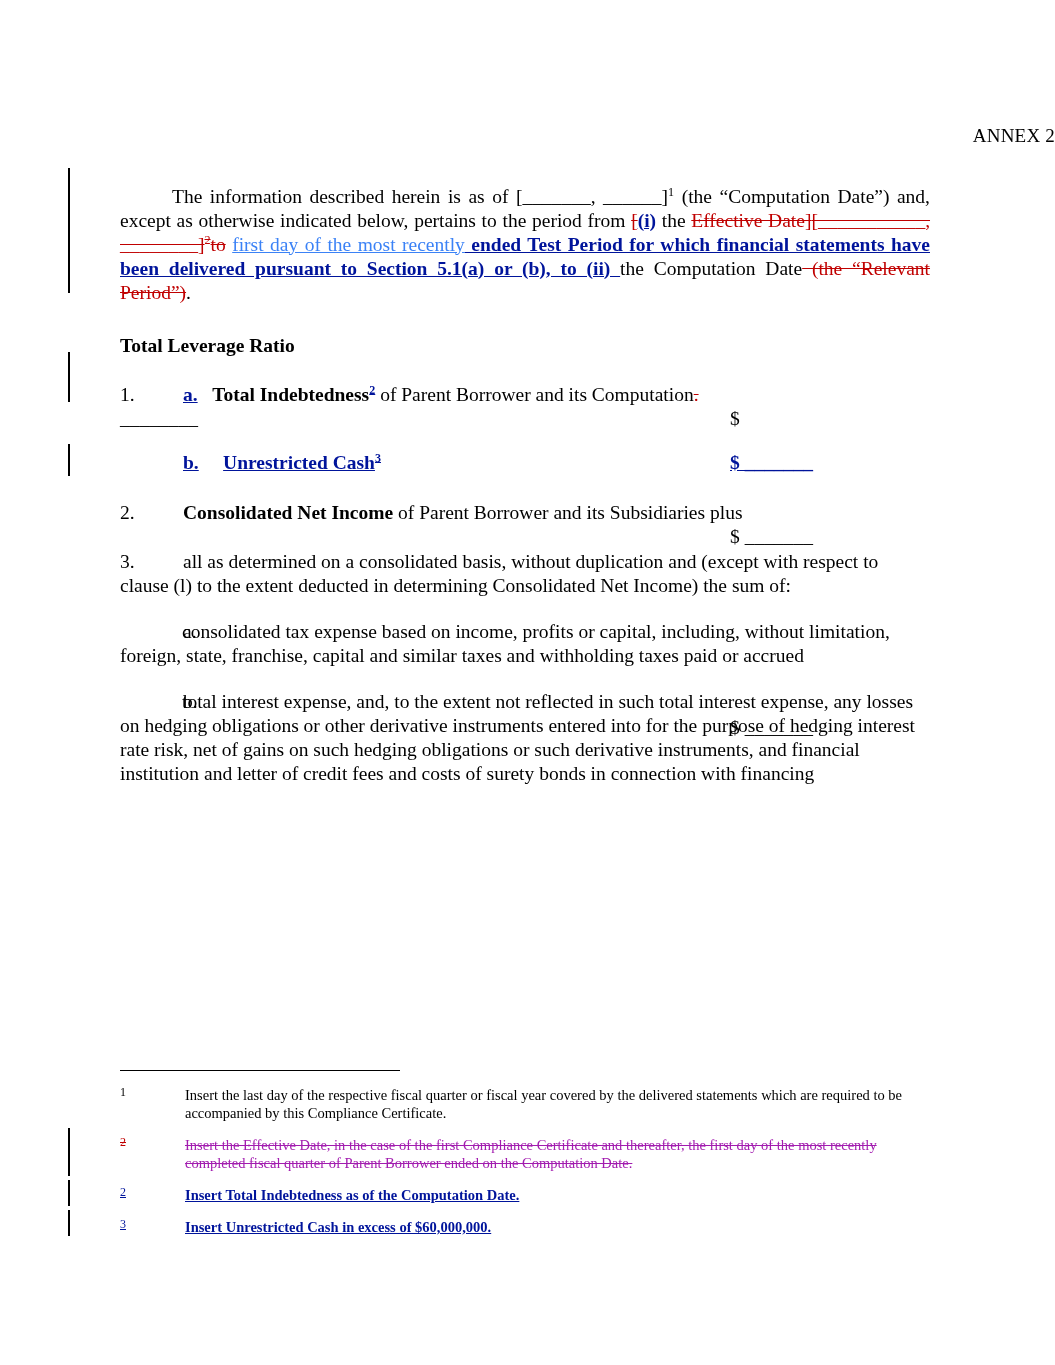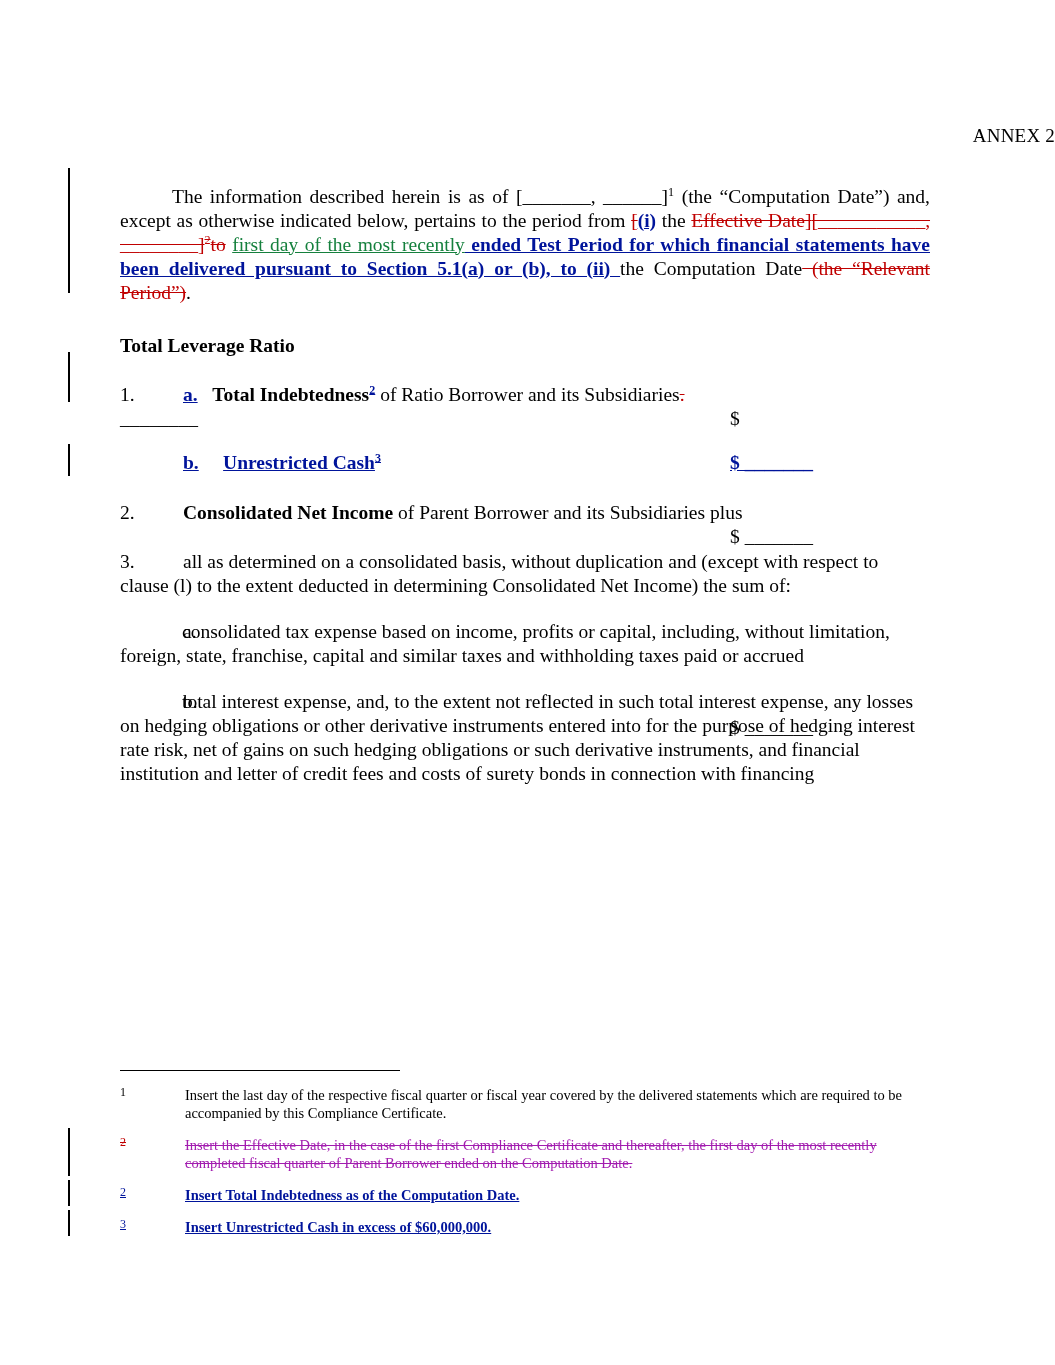--- a/index.html
+++ b/index.html
@@ -48,21 +48,21 @@
   .ins {            
     color: #00149b;
     text-decoration: underline;
     font-weight: bold;
   }
   .del {            
     color: #c00000;
     text-decoration: line-through;
   }
   .ins-green {
-    color: #15803d;
+    color: #3b82f6;
     text-decoration: underline;
   }
   sup { font-size: 0.62em; vertical-align: super; line-height: 0; }
 
   .heading {
     font-weight: bold;
     font-size: 19.5px;
     margin-top: 30px;
   }
   .numrow {
@@ -168,21 +168,21 @@
   <div class="content">
 
     <div style="height:165px"></div>
 
     <p class="para indent-first"><span>The information described herein is as of [_______, ______]</span><sup>1</sup><span> (the “Computation Date”) and, except as otherwise indicated below, pertains to the period from </span><span class="del">[</span><span class="ins">(i)</span><span> the </span><span class="del">Effective Date]</span><span class="del">[___________, ________]</span><sup class="del">2</sup><span class="del">to</span> <span class="ins-green">first day of the most recently</span><span class="ins"> ended Test Period for which financial statements have been delivered pursuant to Section 5.1(a) or (b), to (ii) </span><span>the Computation Date</span><span class="del"> (the “Relevant Period”)</span><span>.</span></p>
 
     <div class="heading">Total Leverage Ratio</div>
 
     <div class="numrow" style="margin-top:26px;">
       <span class="num">1.</span>
-      <span class="body"><span class="ins">a.</span>&nbsp;&nbsp;&nbsp;<span class="bold">Total Indebtedness</span><sup class="ins">2</sup><span> of Ratio Borrower and its Subsidiaries</span><span class="del">.</span><br><span>________</span></span>
+      <span class="body"><span class="ins">a.</span>&nbsp;&nbsp;&nbsp;<span class="bold">Total Indebtedness</span><sup class="ins">2</sup><span> of Parent Borrower and its Computation</span><span class="del">.</span><br><span>________</span></span>
       <span class="amount">$</span>
     </div>
 
     <div class="numrow" style="margin-top:20px;">
       <span class="num"></span>
       <span class="body"><span class="ins">b.</span>&nbsp;&nbsp;&nbsp;&nbsp;&nbsp;<span class="ins">Unrestricted Cash</span><sup class="ins">3</sup></span>
       <span class="amount amt-ins">$ _______</span>
     </div>
 
     <div class="numrow" style="margin-top:26px;">

